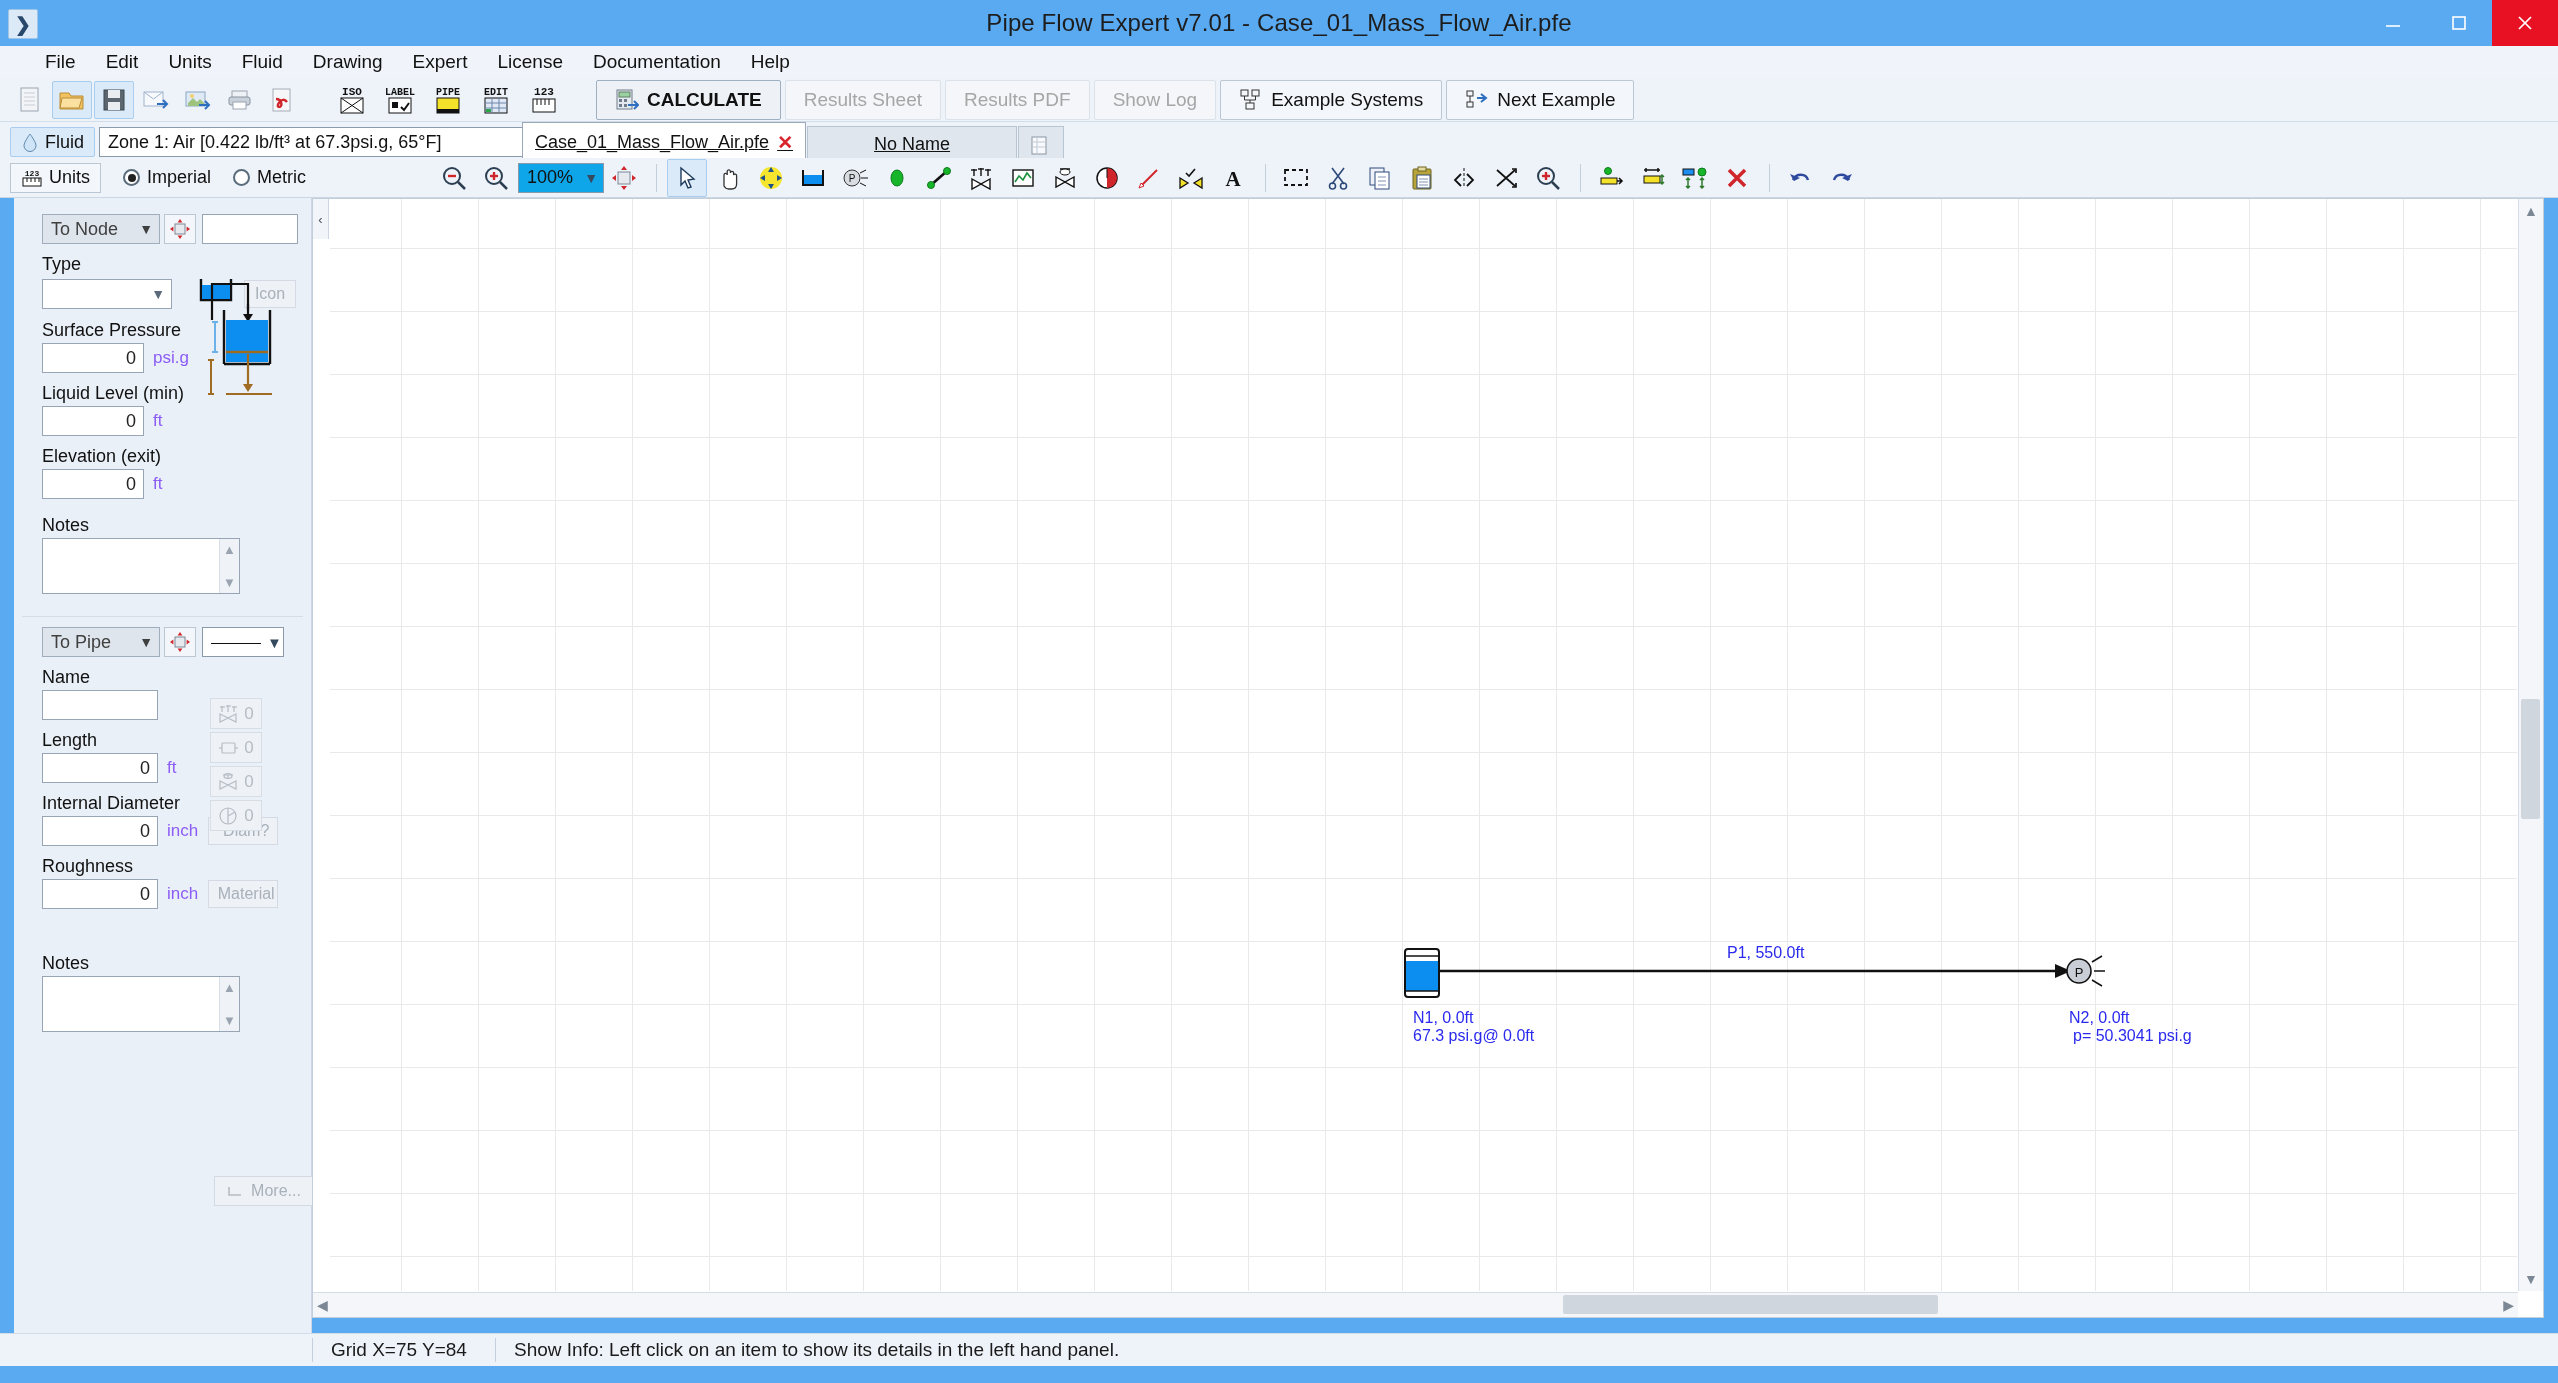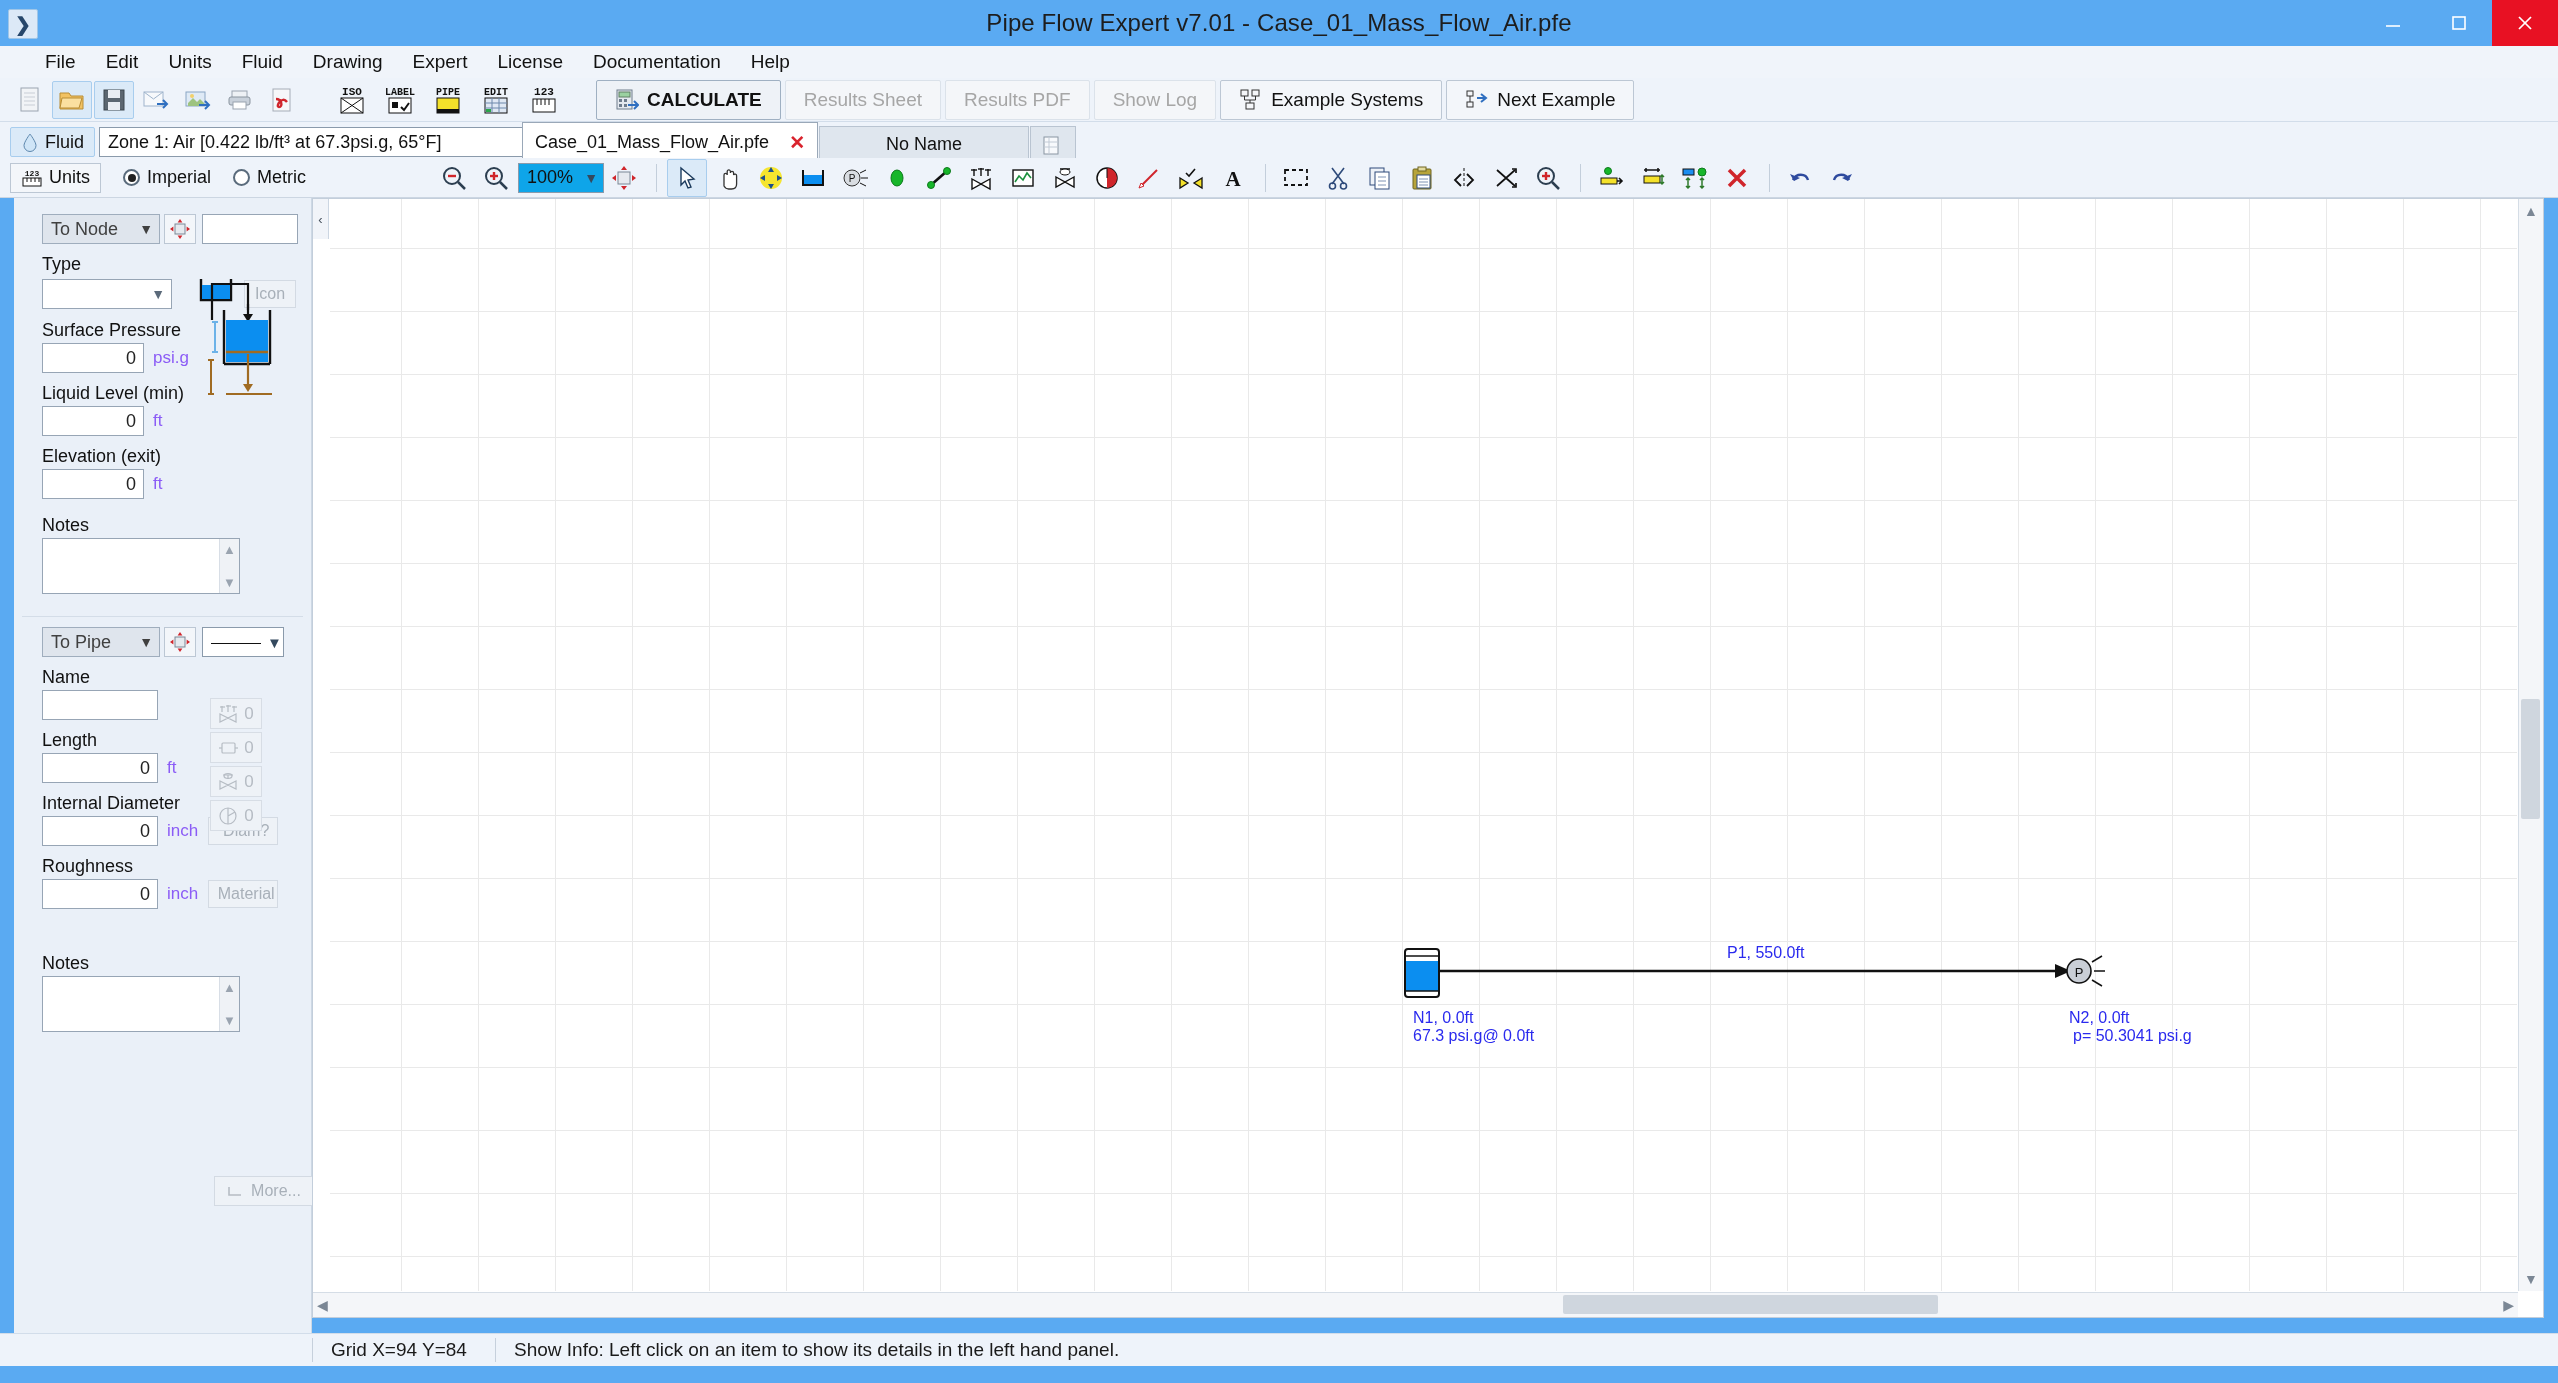--- a/index.html
+++ b/index.html
@@ -82,24 +82,25 @@
     padding: 0 6px 0 8px; font-size: 18px; color: #111;
   }
   .combo .chev { color:#34495e; font-size:15px; margin-left:8px;}
 
   
   .tabstrip {
     position: absolute; top: 118px; left: 522px; height: 44px;
     display: flex; align-items: flex-end;
   }
   .tab {
-    height: 36px; display: flex; align-items: center; gap: 20px;
+    height: 36px; display: flex; align-items: center; gap: 8px;
     padding: 0 12px; font-size: 18px; color: #111;
     border: 1px solid #b9c4d1; border-bottom: none; background: #dfe6ee;
     margin-right: 1px;
+    text-decoration: underline;
   }
   .tab.active { background: #fff; border-color: #9aa8b8; height: 40px; }
   .tab .x { color: #d9232d; font-weight: bold; font-size: 19px; }
   .tabplus {
     height: 36px; width: 46px; display:flex; align-items:center; justify-content:center;
     border: 1px solid #b9c4d1; border-bottom:none; background: #dfe6ee;
   }
 
   
   .unitsrow {
@@ -967,17 +968,17 @@
   <div class="hscroll">
     <span>◀</span>
     <span>▶</span>
   </div>
   <div class="hthumb"></div>
 </div>
 
 <div class="statusbar">
   <div style="width:312px;"></div>
   <div class="sb-div"></div>
-  <div class="sb-cell" style="width:182px;">Grid  X=94  Y=84</div>
+  <div class="sb-cell" style="width:182px;">Grid  X=75  Y=84</div>
   <div class="sb-div"></div>
   <div class="sb-cell">Show Info: Left click on an item to show its details in the left hand panel.</div>
 </div>
 <div class="bottomstrip"></div>
 
 </body></html>

